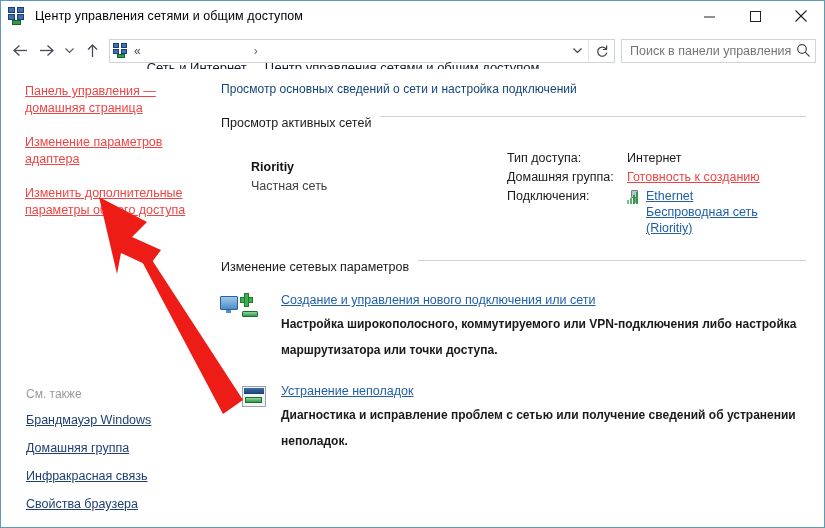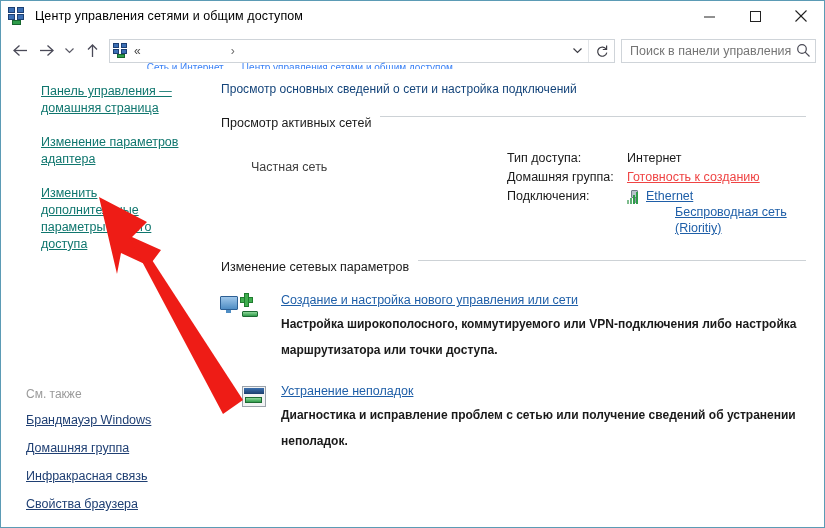--- a/index.html
+++ b/index.html
@@ -83,21 +83,21 @@
     height: 24px;
     margin-left: 4px;
     border: 1px solid #cfd4d9;
     background: #ffffff;
     display: flex;
     align-items: center;
     min-width: 0;
   }
   .addr-icon { width: 16px; height: 16px; margin: 0 4px 0 3px; flex: none; position: relative; }
   .crumb {
-    font-size: 10px; color: #3b82f6; white-space: nowrap;
+    font-size: 13px; color: #0f172a; white-space: nowrap;
     padding: 0 1px;
     margin-top: 33px;
   }
   .crumb-sep {
     font-size: 12px; color: #6d6d6d; padding: 0 6px;
   }
   .crumb-chevrons { font-size: 12px; color: #444; padding: 0 5px 0 1px; }
   .addr-spacer { flex: 1 1 auto; min-width: 6px; }
   .addr-drop {
     width: 22px; height: 22px; display: flex;
@@ -136,22 +136,22 @@
   .sidebar {
     width: 212px;
     flex: none;
     padding-top: 14px;
     position: relative;
   }
   .side-link {
     display: block;
     font-size: 12.5px;
     line-height: 17px;
-    color: #0f766e;
-    padding: 0 14px 0 40px;
+    color: #ef4444;
+    padding: 0 14px 0 24px;
     margin-bottom: 17px;
     max-width: 200px;
   }
   .side-link.tight { margin-bottom: 12px; }
   .seealso {
     position: absolute;
     left: 0; bottom: 16px;
     width: 212px;
     padding-left: 25px;
   }
@@ -385,20 +385,21 @@
 
       <h1 class="page-title">Просмотр основных сведений о сети и настройка подключений</h1>
 
       <div class="grouphdr">
         <span>Просмотр активных сетей</span>
         <span class="rule"></span>
       </div>
 
       <div class="active-net">
         <div class="net-left">
+          <div class="net-name">Rioritiy</div>
           <div class="net-type">Частная сеть</div>
         </div>
         <div class="net-right">
           <div class="net-row">
             <span class="net-label">Тип доступа:</span>
             <span class="net-val">Интернет</span>
           </div>
           <div class="net-row">
             <span class="net-label">Домашняя группа:</span>
             <a class="net-val link" href="#">Готовность к созданию</a>
@@ -409,41 +410,41 @@
               <span class="conn-item">
                 <span class="conn-ico">
                   <span class="plugico"><span class="body1"></span><span class="pin"></span></span>
                 </span>
                 <a class="conn-link" href="#">Ethernet</a>
               </span>
               <span class="conn-item">
                 <span class="conn-ico">
                   <span class="wifiico"><b></b><b></b><b></b><b></b></span>
                 </span>
-                <a class="conn-link" href="#" style="max-width:150px;display:inline-block;margin-left:29px;">Беспроводная сеть (Rioritiy)</a>
+                <a class="conn-link" href="#" style="max-width:150px;display:inline-block;">Беспроводная сеть (Rioritiy)</a>
               </span>
             </span>
           </div>
         </div>
       </div>
 
       <div class="grouphdr">
         <span>Изменение сетевых параметров</span>
         <span class="rule"></span>
       </div>
 
       <div class="task">
         <div class="task-ico">
           <span class="ico-newconn">
             <span class="mon"></span><span class="monfoot"></span><span class="cab"></span>
             <span class="plus-h"></span><span class="plus-v"></span>
           </span>
         </div>
         <div class="task-body">
-          <a class="task-link" href="#">Создание и настройка нового управления или сети</a>
+          <a class="task-link" href="#">Создание и управления нового подключения или сети</a>
           <div class="task-desc">Настройка широкополосного, коммутируемого или VPN-подключения либо настройка маршрутизатора или точки доступа.</div>
         </div>
       </div>
 
       <div class="task">
         <div class="task-ico">
           <span class="ico-trouble">
             <span class="frame"></span><span class="tbar"></span><span class="greenbar"></span>
           </span>
         </div>

